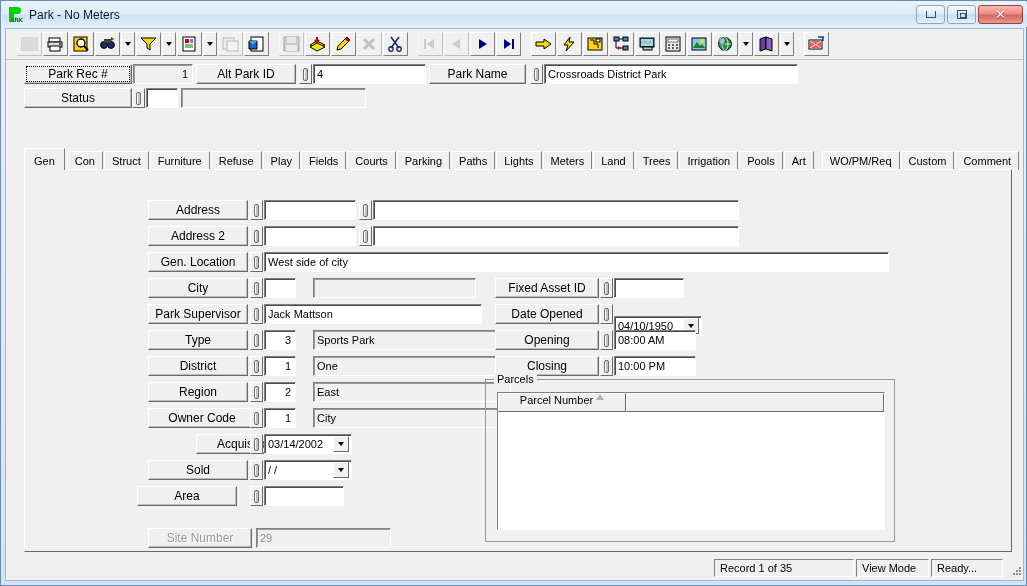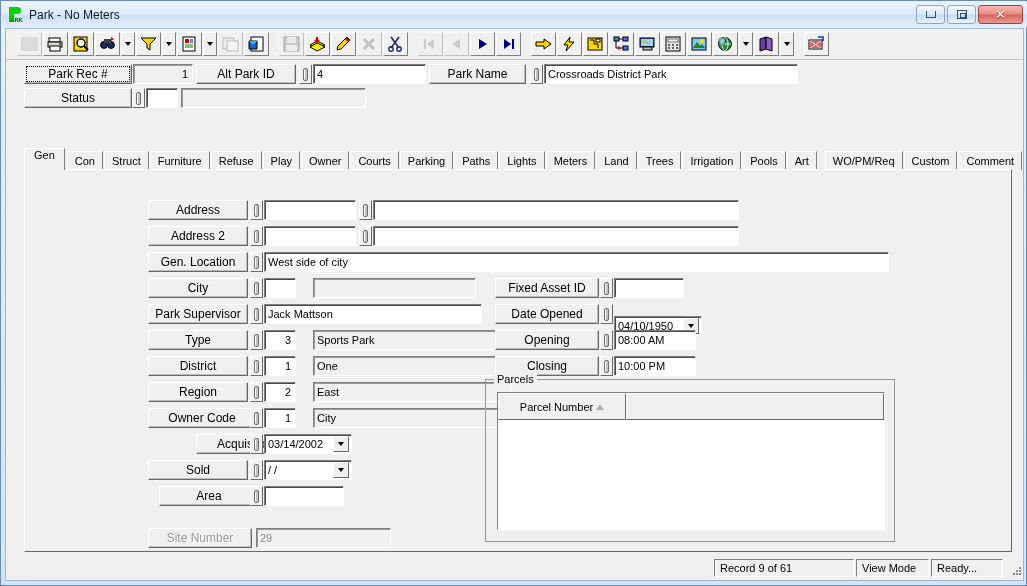--- a/index.html
+++ b/index.html
@@ -180,21 +180,21 @@
     border-top: 1px solid #ffffff; border-left: 1px solid #ffffff;
     border-right: 1px solid #808080;
     display: flex; align-items: center;
     font-size: 11px; color: #000; white-space: nowrap;
     margin-right: 1px; flex: none;
   }
   .tab.active {
     height: 22px; background: #f0f0f0;
     border-bottom: none; margin-right: 2px;
     font-weight: normal; padding: 0 9px;
-    align-items: flex-start; padding-bottom: 3px;
+    align-items: flex-end; padding-bottom: 3px;
     position: relative; z-index: 3;
   }
   .tab.gap { margin-left: 7px; }
 
   
   #panel {
     position: absolute; left: 18px; top: 140px;
     width: 988px; height: 383px;
     background: #f0f0f0;
     border-top: 1px solid #ffffff; border-left: 1px solid #ffffff;
@@ -217,24 +217,24 @@
   .grid {
     position: absolute;
     background: #ffffff;
     border-top: 1px solid #808080; border-left: 1px solid #808080;
     border-right: 1px solid #ffffff; border-bottom: 1px solid #ffffff;
     box-shadow: inset 1px 1px 0 #4a4a4a;
     overflow: hidden;
   }
   .grid-head { display: flex; height: 19px; background: #f0f0f0; }
   .grid-head .gh {
-    height: 27px; background: #f0f0f0;
+    height: 19px; background: #f0f0f0;
     border-top: 1px solid #ffffff; border-left: 1px solid #ffffff;
     border-right: 1px solid #696969; border-bottom: 1px solid #696969;
-    display: flex; align-items: center; justify-content: center;
+    display: flex; justify-content: center;
     font-size: 11px; color: #000; white-space: nowrap; gap: 3px;
   }
   .sort-asc {
     width: 0; height: 0; border-left: 4px solid transparent;
     border-right: 4px solid transparent; border-bottom: 6px solid #b0b0b0;
   }
   .grid-body { background: #ffffff; }
 
   
   #statusbar {
@@ -528,21 +528,21 @@
         <div class="tab">
           <span>Furniture</span>
         </div>
         <div class="tab">
           <span>Refuse</span>
         </div>
         <div class="tab">
           <span>Play</span>
         </div>
         <div class="tab">
-          <span>Owner</span>
+          <span>Fields</span>
         </div>
         <div class="tab">
           <span>Courts</span>
         </div>
         <div class="tab">
           <span>Parking</span>
         </div>
         <div class="tab">
           <span>Paths</span>
         </div>
@@ -651,21 +651,21 @@
           <div class="fbtn" style="left:123px; top:290px; width:100px;">Sold</div>
           <div class="lookup" style="left:225px; top:290px;">
             <i></i>
           </div>
           <div class="combo" style="left:239px; top:290px; width:88px;">
             <span class="cval">  /  /</span>
             <span class="cbtn">
               <span class="arrow"></span>
             </span>
           </div>
-          <div class="fbtn" style="left:134px; top:316px; width:100px;">Area</div>
+          <div class="fbtn" style="left:112px; top:316px; width:100px;">Area</div>
           <div class="lookup" style="left:225px; top:316px;">
             <i></i>
           </div>
           <div class="fld" style="left:239px; top:316px; width:80px;"></div>
           <div class="fbtn disabled" style="left:123px; top:358px; width:104px;">Site Number</div>
           <div class="fld ro dim" style="left:231px; top:358px; width:135px;">29</div>
         </div>
       <div id="right-col">
           <div class="fbtn" style="left:470px; top:108px; width:104px;">Fixed Asset ID</div>
           <div class="lookup" style="left:575px; top:108px;">
@@ -703,21 +703,21 @@
               <span class="sort-asc"></span>
             </div>
             <div class="gh" style="flex:1;"></div>
           </div>
           <div class="grid-body" style="height:117px;"></div>
         </div>
       </div>
     </div>
 
     <div id="statusbar">
-      <div class="sbpane" style="width:140px;">Record 9 of 61</div>
+      <div class="sbpane" style="width:140px;">Record 1 of 35</div>
       <div class="sbpane" style="width:73px;">View Mode</div>
       <div class="sbpane" style="width:72px;">Ready...</div>
       <div id="grip">
           <span style="left: 10px; top: 10px;"></span>
           <span style="left: 13px; top: 10px;"></span>
           <span style="left: 13px; top: 7px;"></span>
           <span style="left: 7px; top: 13px;"></span>
           <span style="left: 10px; top: 13px;"></span>
           <span style="left: 13px; top: 13px;"></span>
         </div>

